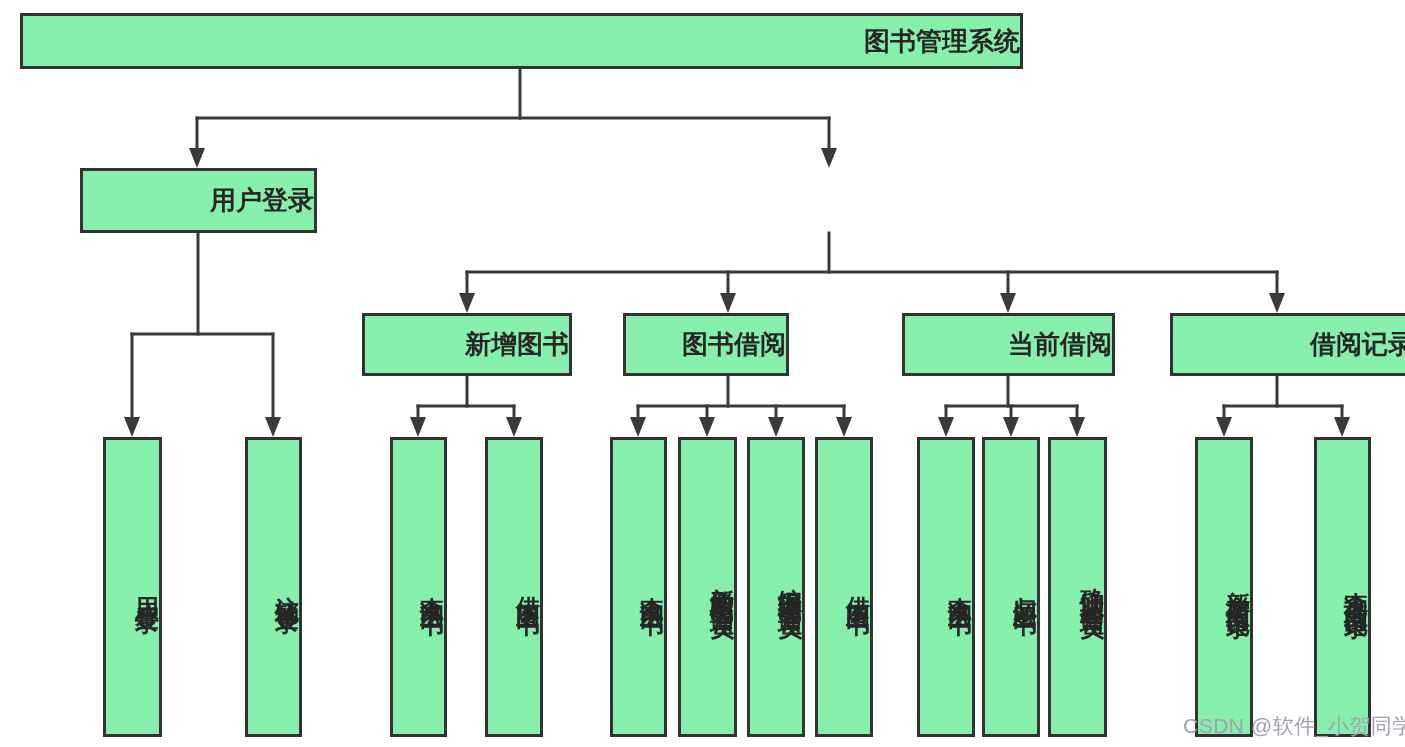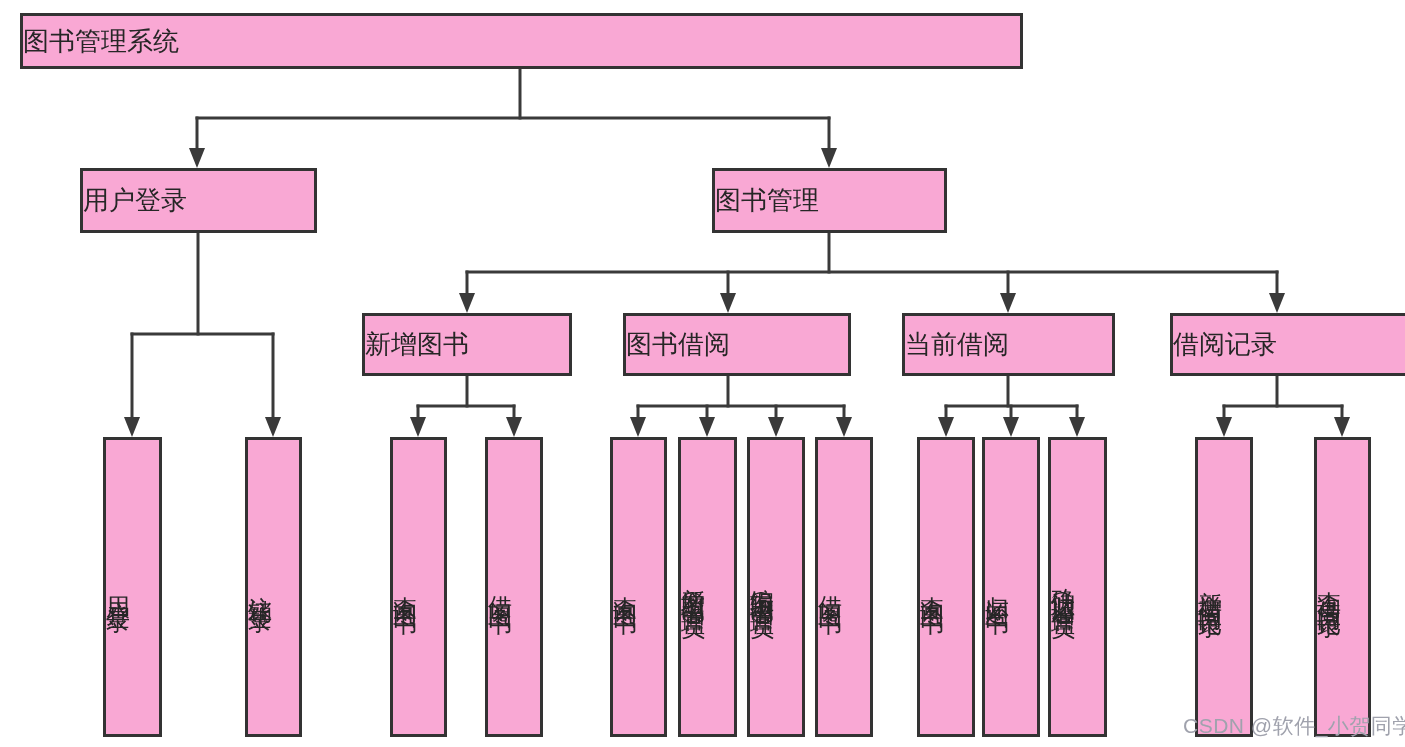--- a/index.html
+++ b/index.html
@@ -4,22 +4,22 @@
 <style>
   html,body { margin:0; padding:0; background:#ffffff; }
   #canvas {
     position:relative; width:1405px; height:747px;
     background:#ffffff; overflow:hidden;
     font-family:"Liberation Sans", sans-serif;
     color:#262626;
   }
   .node {
     position:absolute; box-sizing:border-box;
-    border:3px solid #333333; background:#f9a8d4;
-    display:flex; align-items:center; justify-content:flex-start;
+    border:3px solid #333333; background:#86efac;
+    display:flex; align-items:center; justify-content:flex-end;font-weight:bold;
   }
   .hlabel { font-size:26px; color:#262626; white-space:nowrap; }
   .root-label { font-size:26px; }
   .vlabel {
     writing-mode:vertical-rl; text-orientation:mixed;
     font-size:24px; letter-spacing:5px; color:#262626;
     line-height:1; white-space:nowrap;
   }
   .vlabel.long { letter-spacing:4px; }
   #edges { position:absolute; left:0; top:0; z-index:1; }
@@ -96,28 +96,25 @@
     <polygon points="1334,417 1350,417 1342,437" stroke="none"></polygon>
   </svg>
 
   <div class="node" style="left:20px;top:13px;width:1003px;height:56px">
     <span class="hlabel root-label">图书管理系统</span>
   </div>
 
   <div class="node" style="left:80px;top:168px;width:237px;height:65px">
     <span class="hlabel">用户登录</span>
   </div>
-  <div class="node" style="left:712px;top:168px;width:235px;height:65px">
-    <span class="hlabel">图书管理</span>
-  </div>
 
   <div class="node" style="left:362px;top:313px;width:210px;height:63px">
     <span class="hlabel">新增图书</span>
   </div>
-  <div class="node" style="left:623px;top:313px;width:228px;height:63px">
+  <div class="node" style="left:623px;top:313px;width:166px;height:63px">
     <span class="hlabel">图书借阅</span>
   </div>
   <div class="node" style="left:902px;top:313px;width:213px;height:63px">
     <span class="hlabel">当前借阅</span>
   </div>
   <div class="node" style="left:1170px;top:313px;width:247px;height:63px">
     <span class="hlabel">借阅记录</span>
   </div>
 
   <div class="node" style="left:103px;top:437px;width:59px;height:300px">

